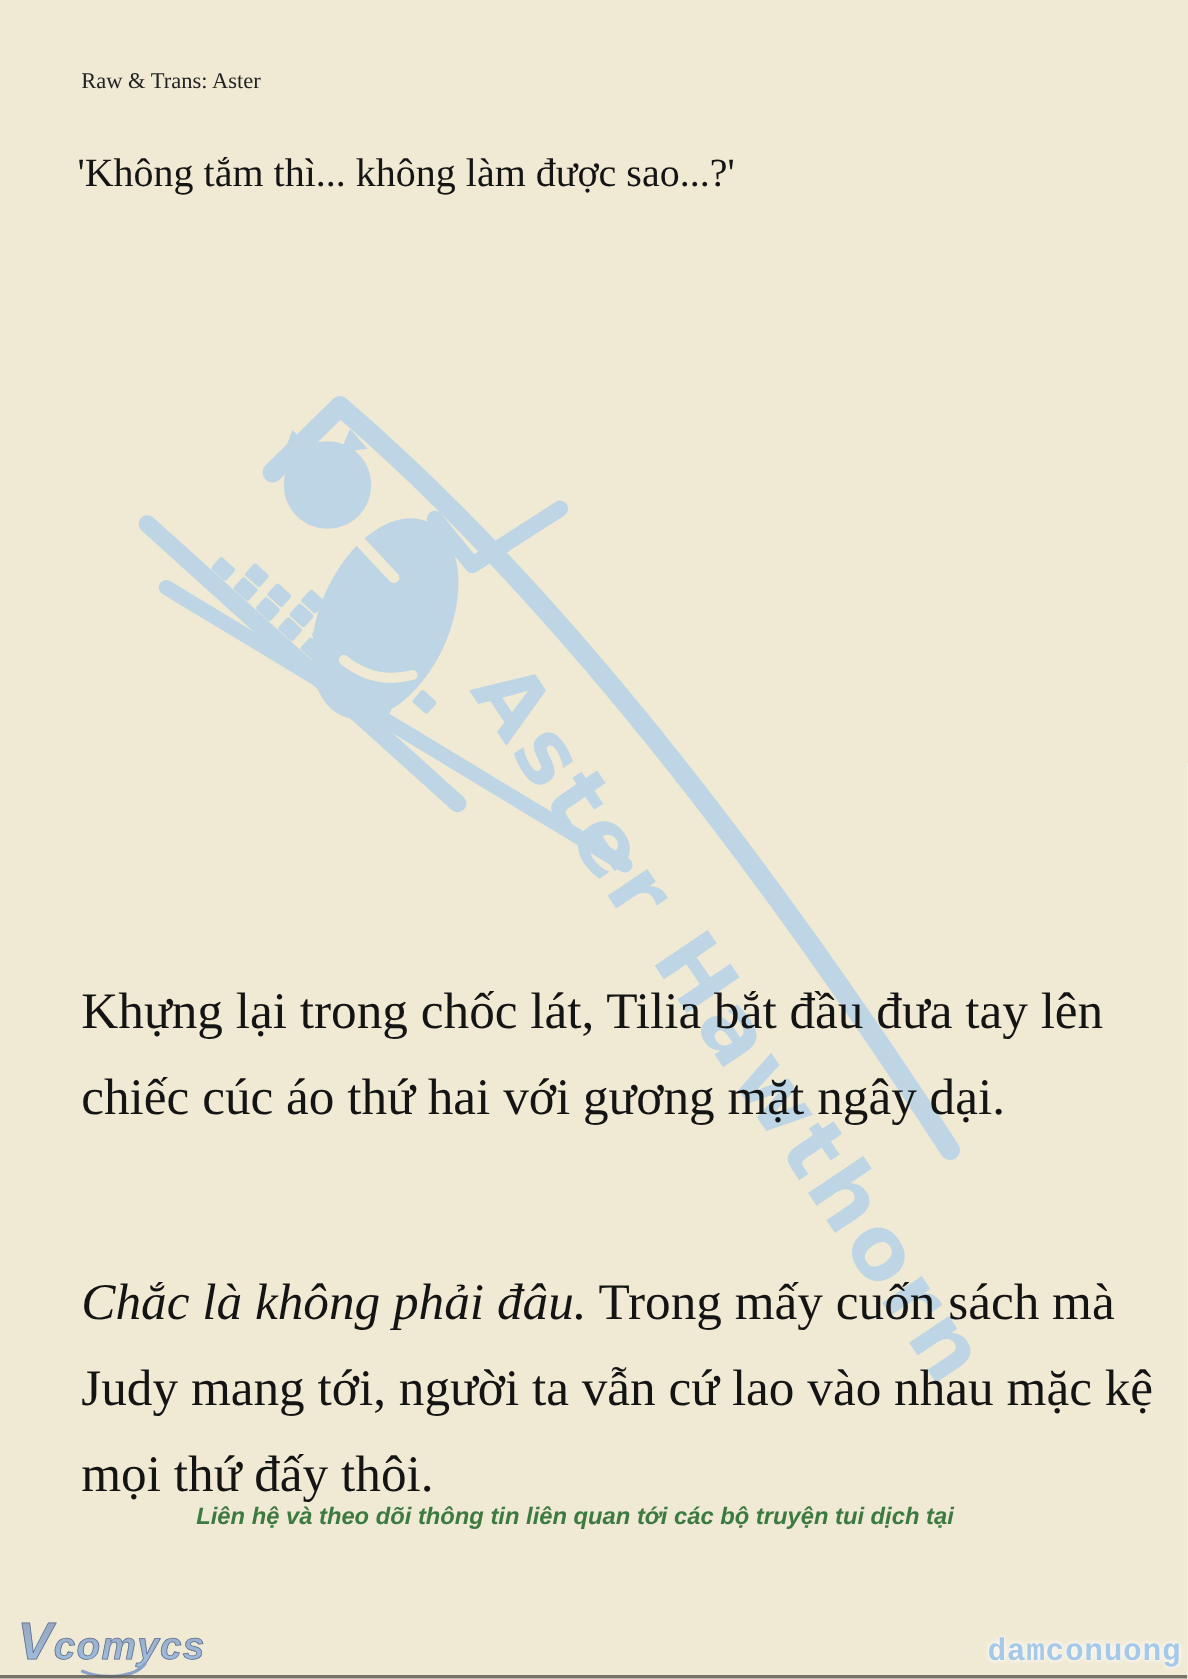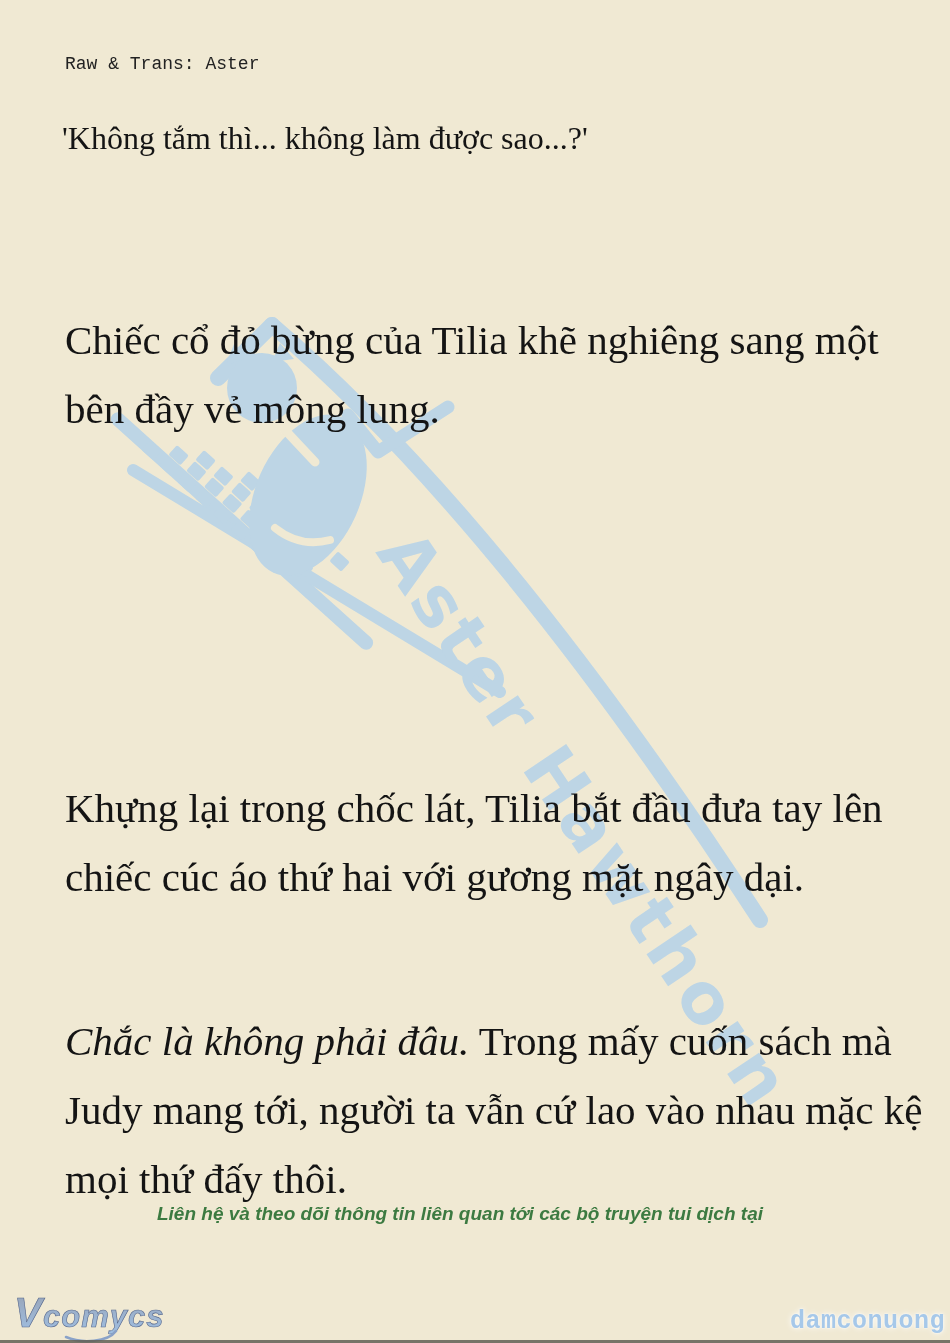--- a/index.html
+++ b/index.html
@@ -8,21 +8,21 @@
   }
   html,body{margin:0;padding:0;}
   #page{
     position:relative; width:950px; height:1343px;
     background:var(--bg); overflow:hidden;
     font-family:"Liberation Serif","DejaVu Serif",serif;
     color:var(--ink);
   }
   .credit{
     position:absolute; left:65px; top:54px;
-    font-family:Liberation Mono, monospace;
+    font-family:Liberation Serif, serif;
     font-size:18px; color:#222; white-space:pre;
   }
   .quote{
     position:absolute; left:62px; top:103px; width:880px;
     font-size:32px; line-height:70px; white-space:pre-line;
   }
   .para{
     position:absolute; left:65px; width:878px;
     font-size:41px; line-height:69px; white-space:pre-line;
   }
@@ -128,22 +128,20 @@
       <path class="knock" d="M195,258 q25,20 55,12" stroke-width="8"></path>
     </g>
 
     <text class="wm-text" transform="translate(295,282) rotate(56)">Aster Hawthorn</text>
   </svg>
 
   <div class="credit">Raw &amp; Trans: Aster</div>
 
   <div class="quote">'Không tắm thì... không làm được sao...?'</div>
 
-  <p class="para p1">Chiếc cổ đỏ bừng của Tilia khẽ nghiêng sang một
-bên đầy vẻ mông lung.</p>
 
 
   <p class="para p3">Khựng lại trong chốc lát, Tilia bắt đầu đưa tay lên
 chiếc cúc áo thứ hai với gương mặt ngây dại.</p>
 
   <p class="para p4"><em>Chắc là không phải đâu.</em> <span>Trong mấy cuốn sách mà
 Judy mang tới, người ta vẫn cứ lao vào nhau mặc kệ
 mọi thứ đấy thôi.</span></p>
 
   <div class="footer">

